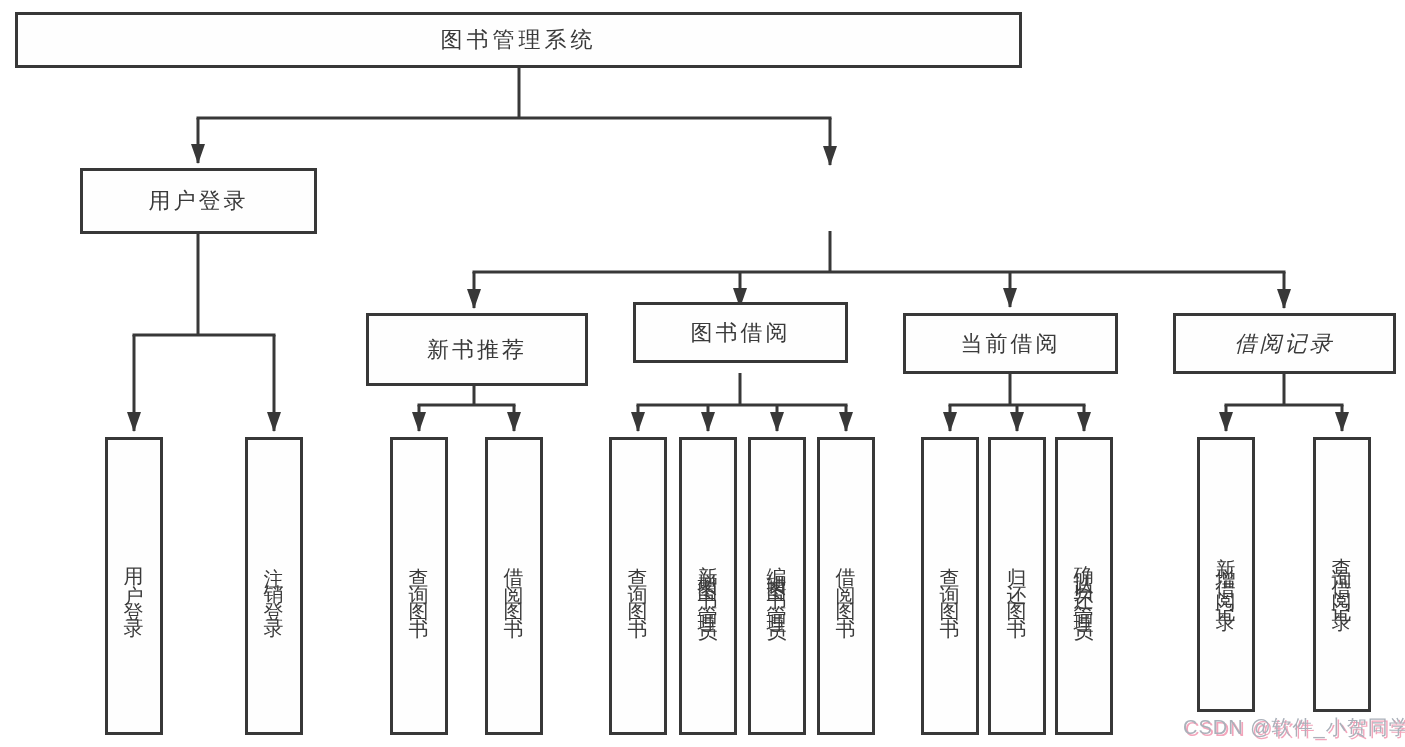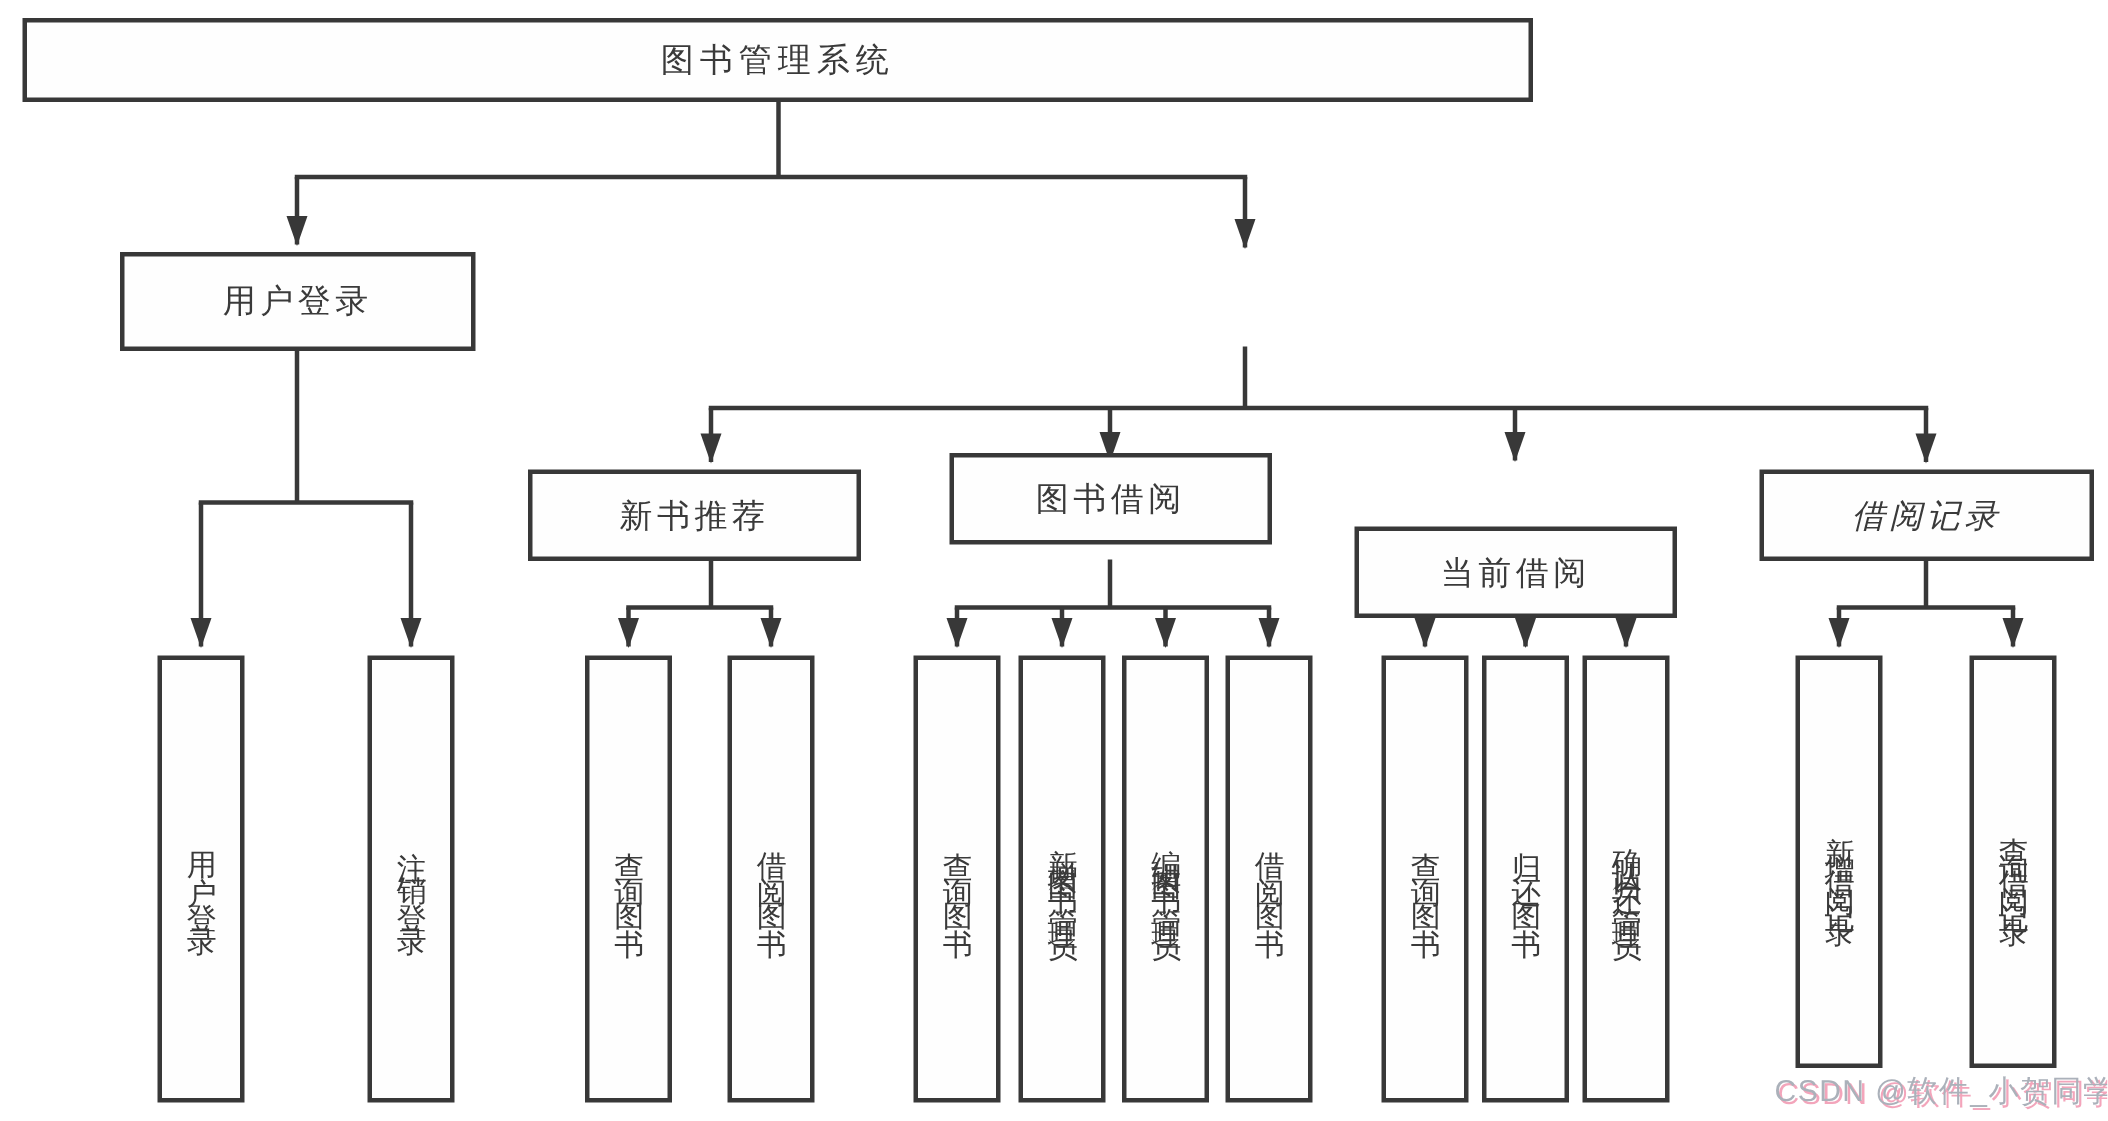--- a/index.html
+++ b/index.html
@@ -118,23 +118,23 @@
       <line x1="1224.5" y1="405" x2="1343.5" y2="405"></line>
       <line x1="1226" y1="405" x2="1226" y2="431" marker-end="url(#arrow)"></line>
       <line x1="1342" y1="405" x2="1342" y2="431" marker-end="url(#arrow)"></line>
     </g>
   </svg>
 
   <div class="node hlabel root">图书管理系统</div>
 
   <div class="node hlabel" style="left:80px; top:168px; width:237px; height:66px;">用户登录</div>
 
-  <div class="node hlabel" style="left:352px; top:313px; width:222px; height:61px;">新书推荐</div>
+  <div class="node hlabel" style="left:366px; top:313px; width:222px; height:73px;">新书推荐</div>
   <div class="node hlabel" style="left:633px; top:302px; width:215px; height:61px;">图书借阅</div>
-  <div class="node hlabel" style="left:903px; top:313px; width:215px; height:61px;margin-top:38px;">当前借阅</div>
+  <div class="node hlabel" style="left:903px; top:313px; width:215px; height:61px;">当前借阅</div>
   <div class="node hlabel" style="left:1173px; top:313px; width:223px; height:61px;font-style:italic;">借阅记录</div>
 
   <div class="node leaf g4" style="left:105px;">
     <span>用户登录</span>
   </div>
   <div class="node leaf g4" style="left:245px;">
     <span>注销登录</span>
   </div>
 
   <div class="node leaf g4" style="left:390px;">

